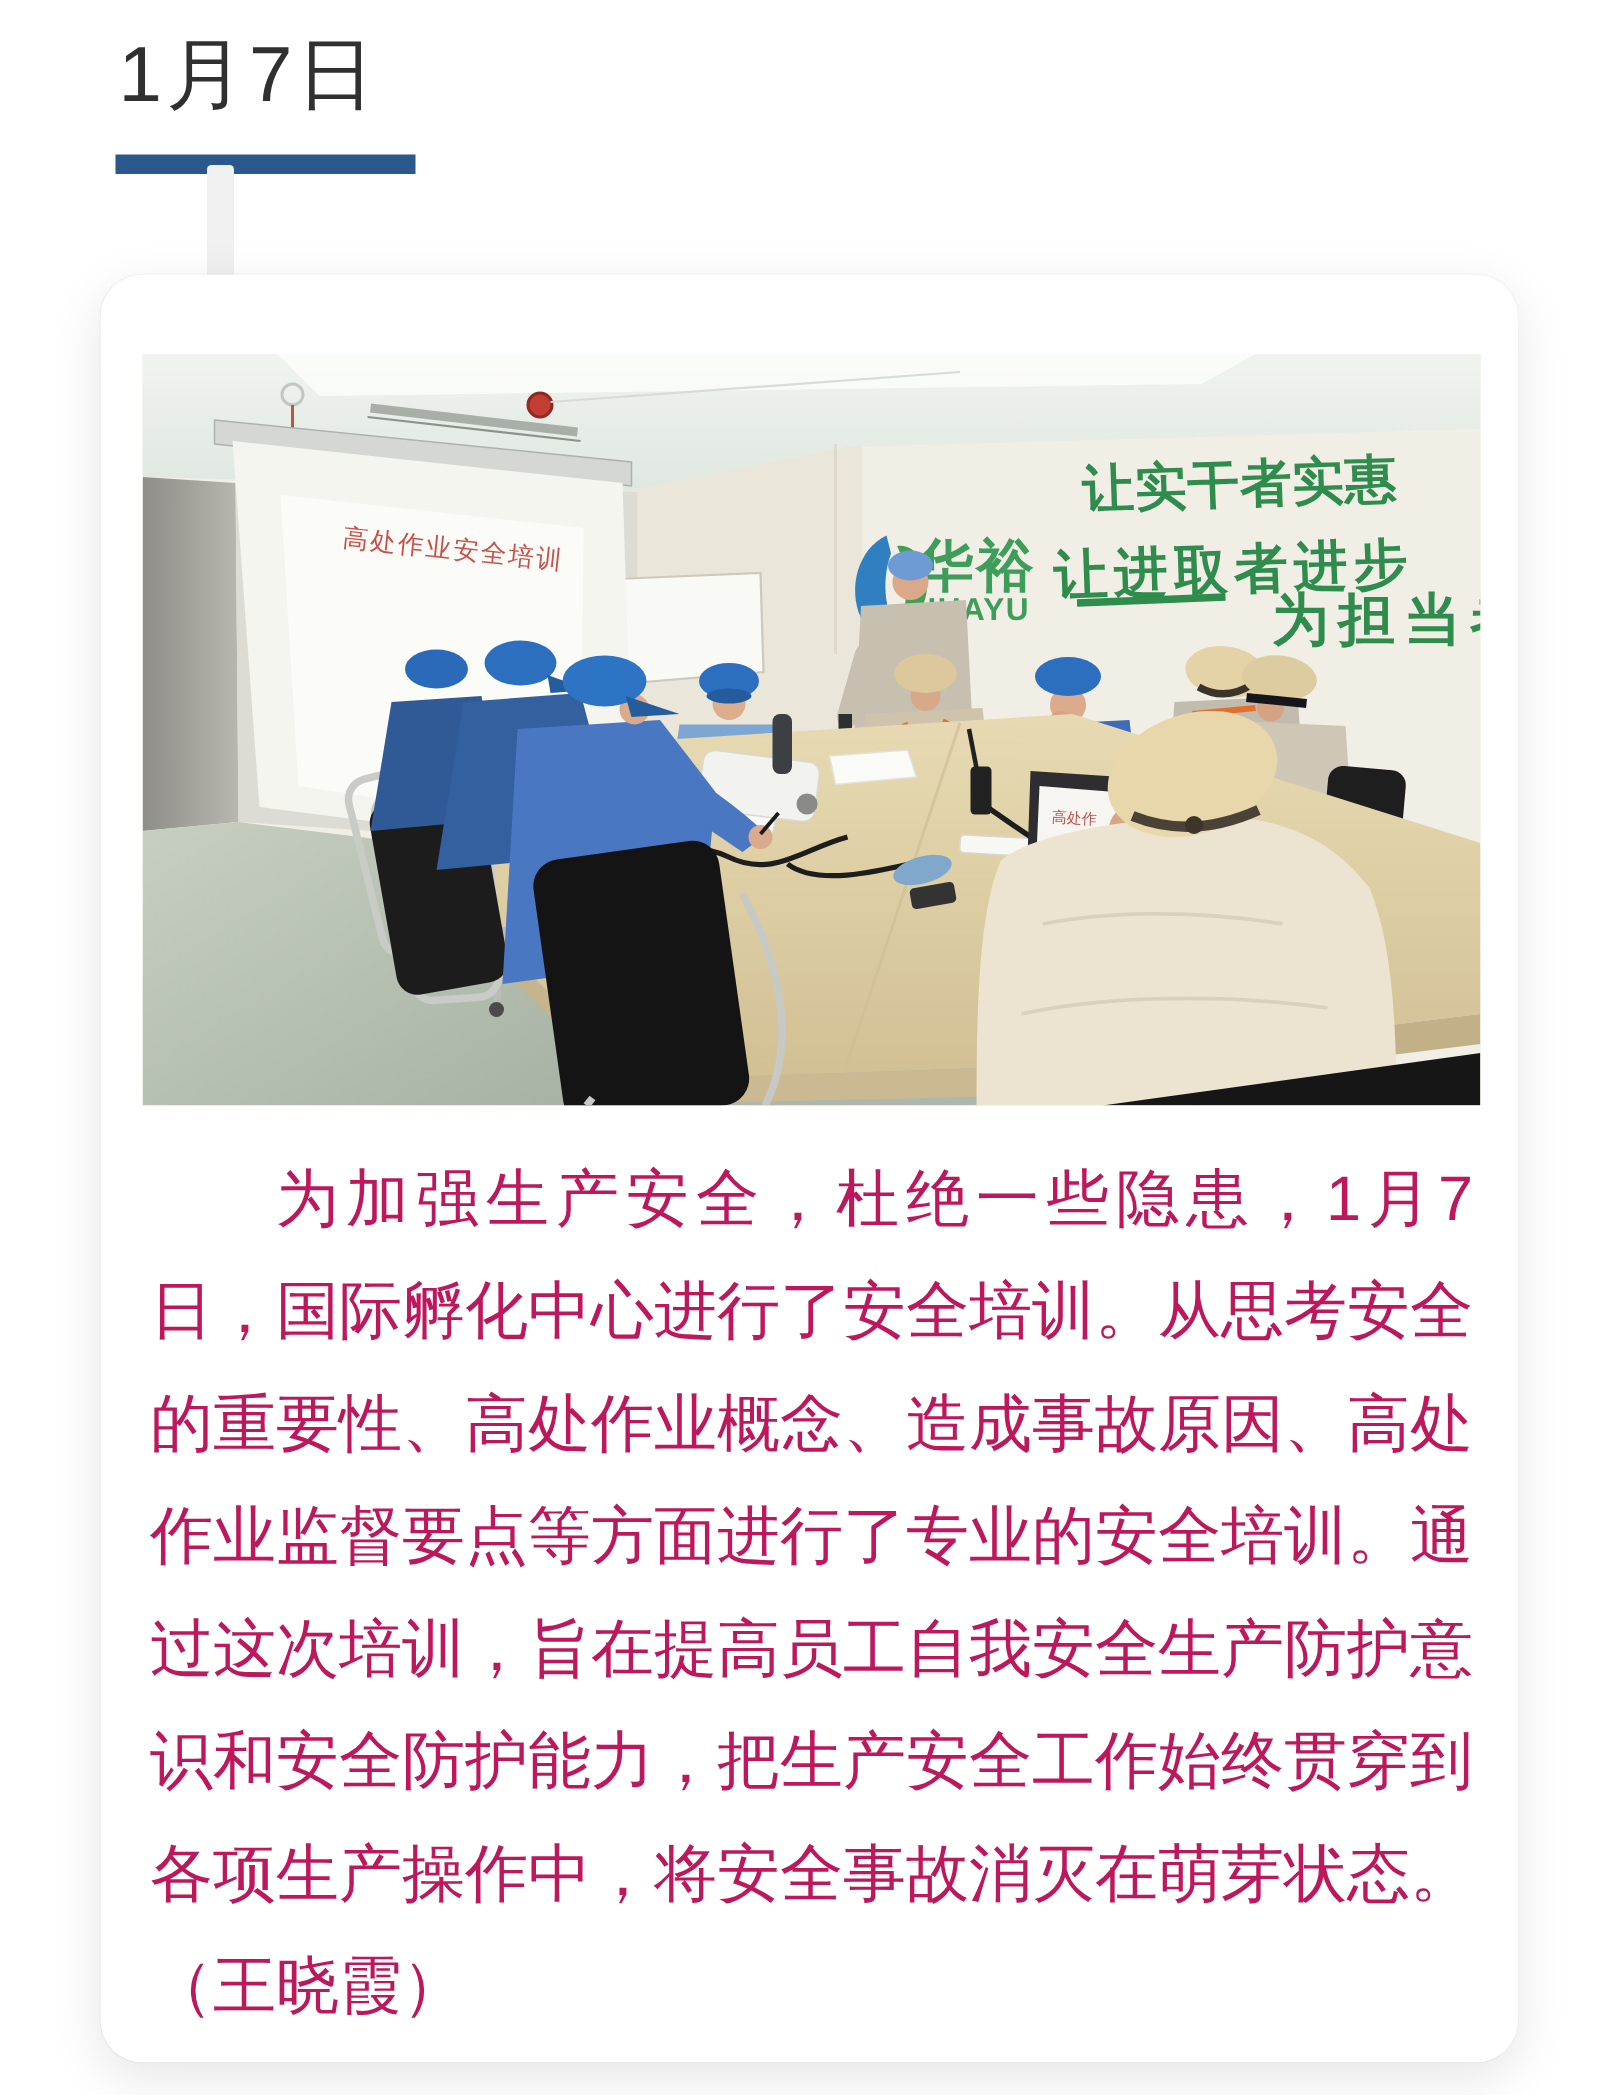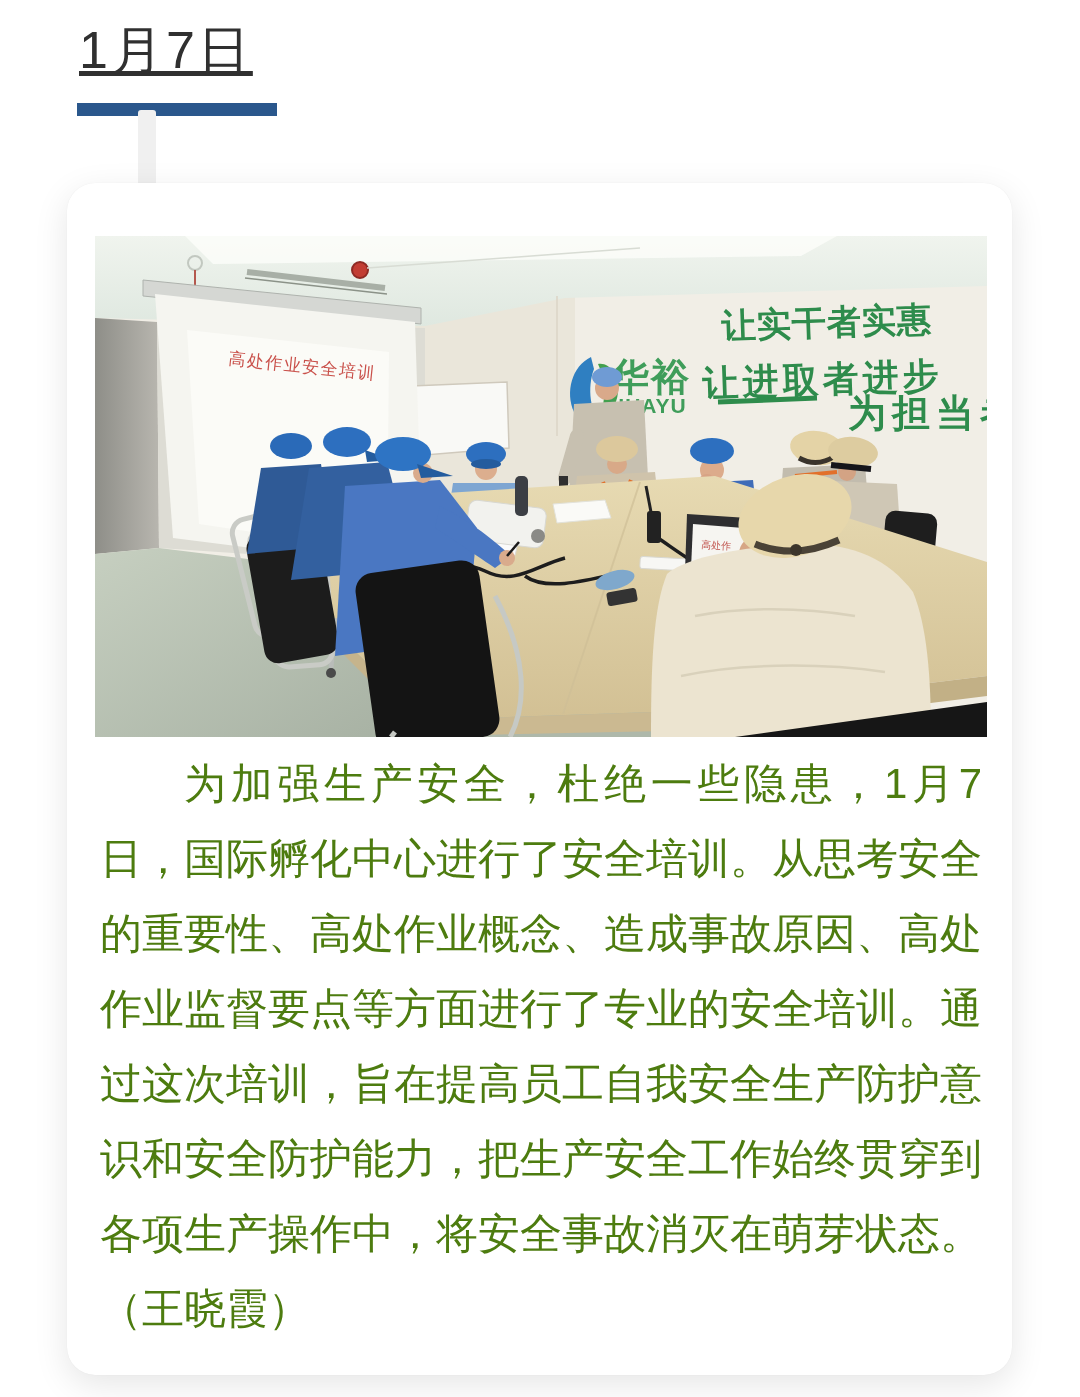--- a/index.html
+++ b/index.html
@@ -1,27 +1,27 @@
 <!DOCTYPE html>
 <html><head>
 <meta charset="utf-8">
 <style>
   html,body{margin:0;padding:0;background:#ffffff;}
   .page{position:relative;width:1080px;height:1397px;background:#ffffff;overflow:hidden;
         font-family:"Liberation Sans","DejaVu Sans",sans-serif;}
   .date-title{position:absolute;left:79px;top:18px;font-size:52px;line-height:64px;
-        color:#303030;letter-spacing:3px;font-weight:400;text-decoration:underline;}
+        color:#303030;letter-spacing:3px;font-weight:400;}
   .accent-bar{position:absolute;left:77px;top:103px;width:200px;height:13px;background:#2a578c;}
   .connector{position:absolute;left:138px;top:110px;width:18px;height:80px;background:#f0f0f0;border-radius:3px;}
   .card{position:absolute;left:67px;top:183px;width:945px;height:1192px;background:#ffffff;
         border-radius:28px;box-shadow:0 10px 34px rgba(0,0,0,0.10),0 0 1px rgba(0,0,0,0.08);}
   .photo{position:absolute;left:28px;top:53px;width:892px;height:501px;overflow:hidden;background:#efece4;}
   .photo svg{display:block;width:892px;height:501px;}
-  .article{position:absolute;left:33px;top:563px;width:882px;font-size:42px;line-height:75px;
-        color:#4d7c0f;text-align:justify;text-indent:2em;letter-spacing:0;}
+  .article{position:absolute;left:33px;top:578px;width:882px;font-size:42px;line-height:75px;
+        color:#be185d;text-align:justify;text-indent:2em;letter-spacing:0;}
   svg text{font-family:"Liberation Sans","DejaVu Sans",sans-serif;}
 </style>
 </head>
 <body>
 
 <div class="page">
 
   <div class="date-title">1月7日</div>
   <div class="accent-bar"></div>
   <div class="connector"></div>

